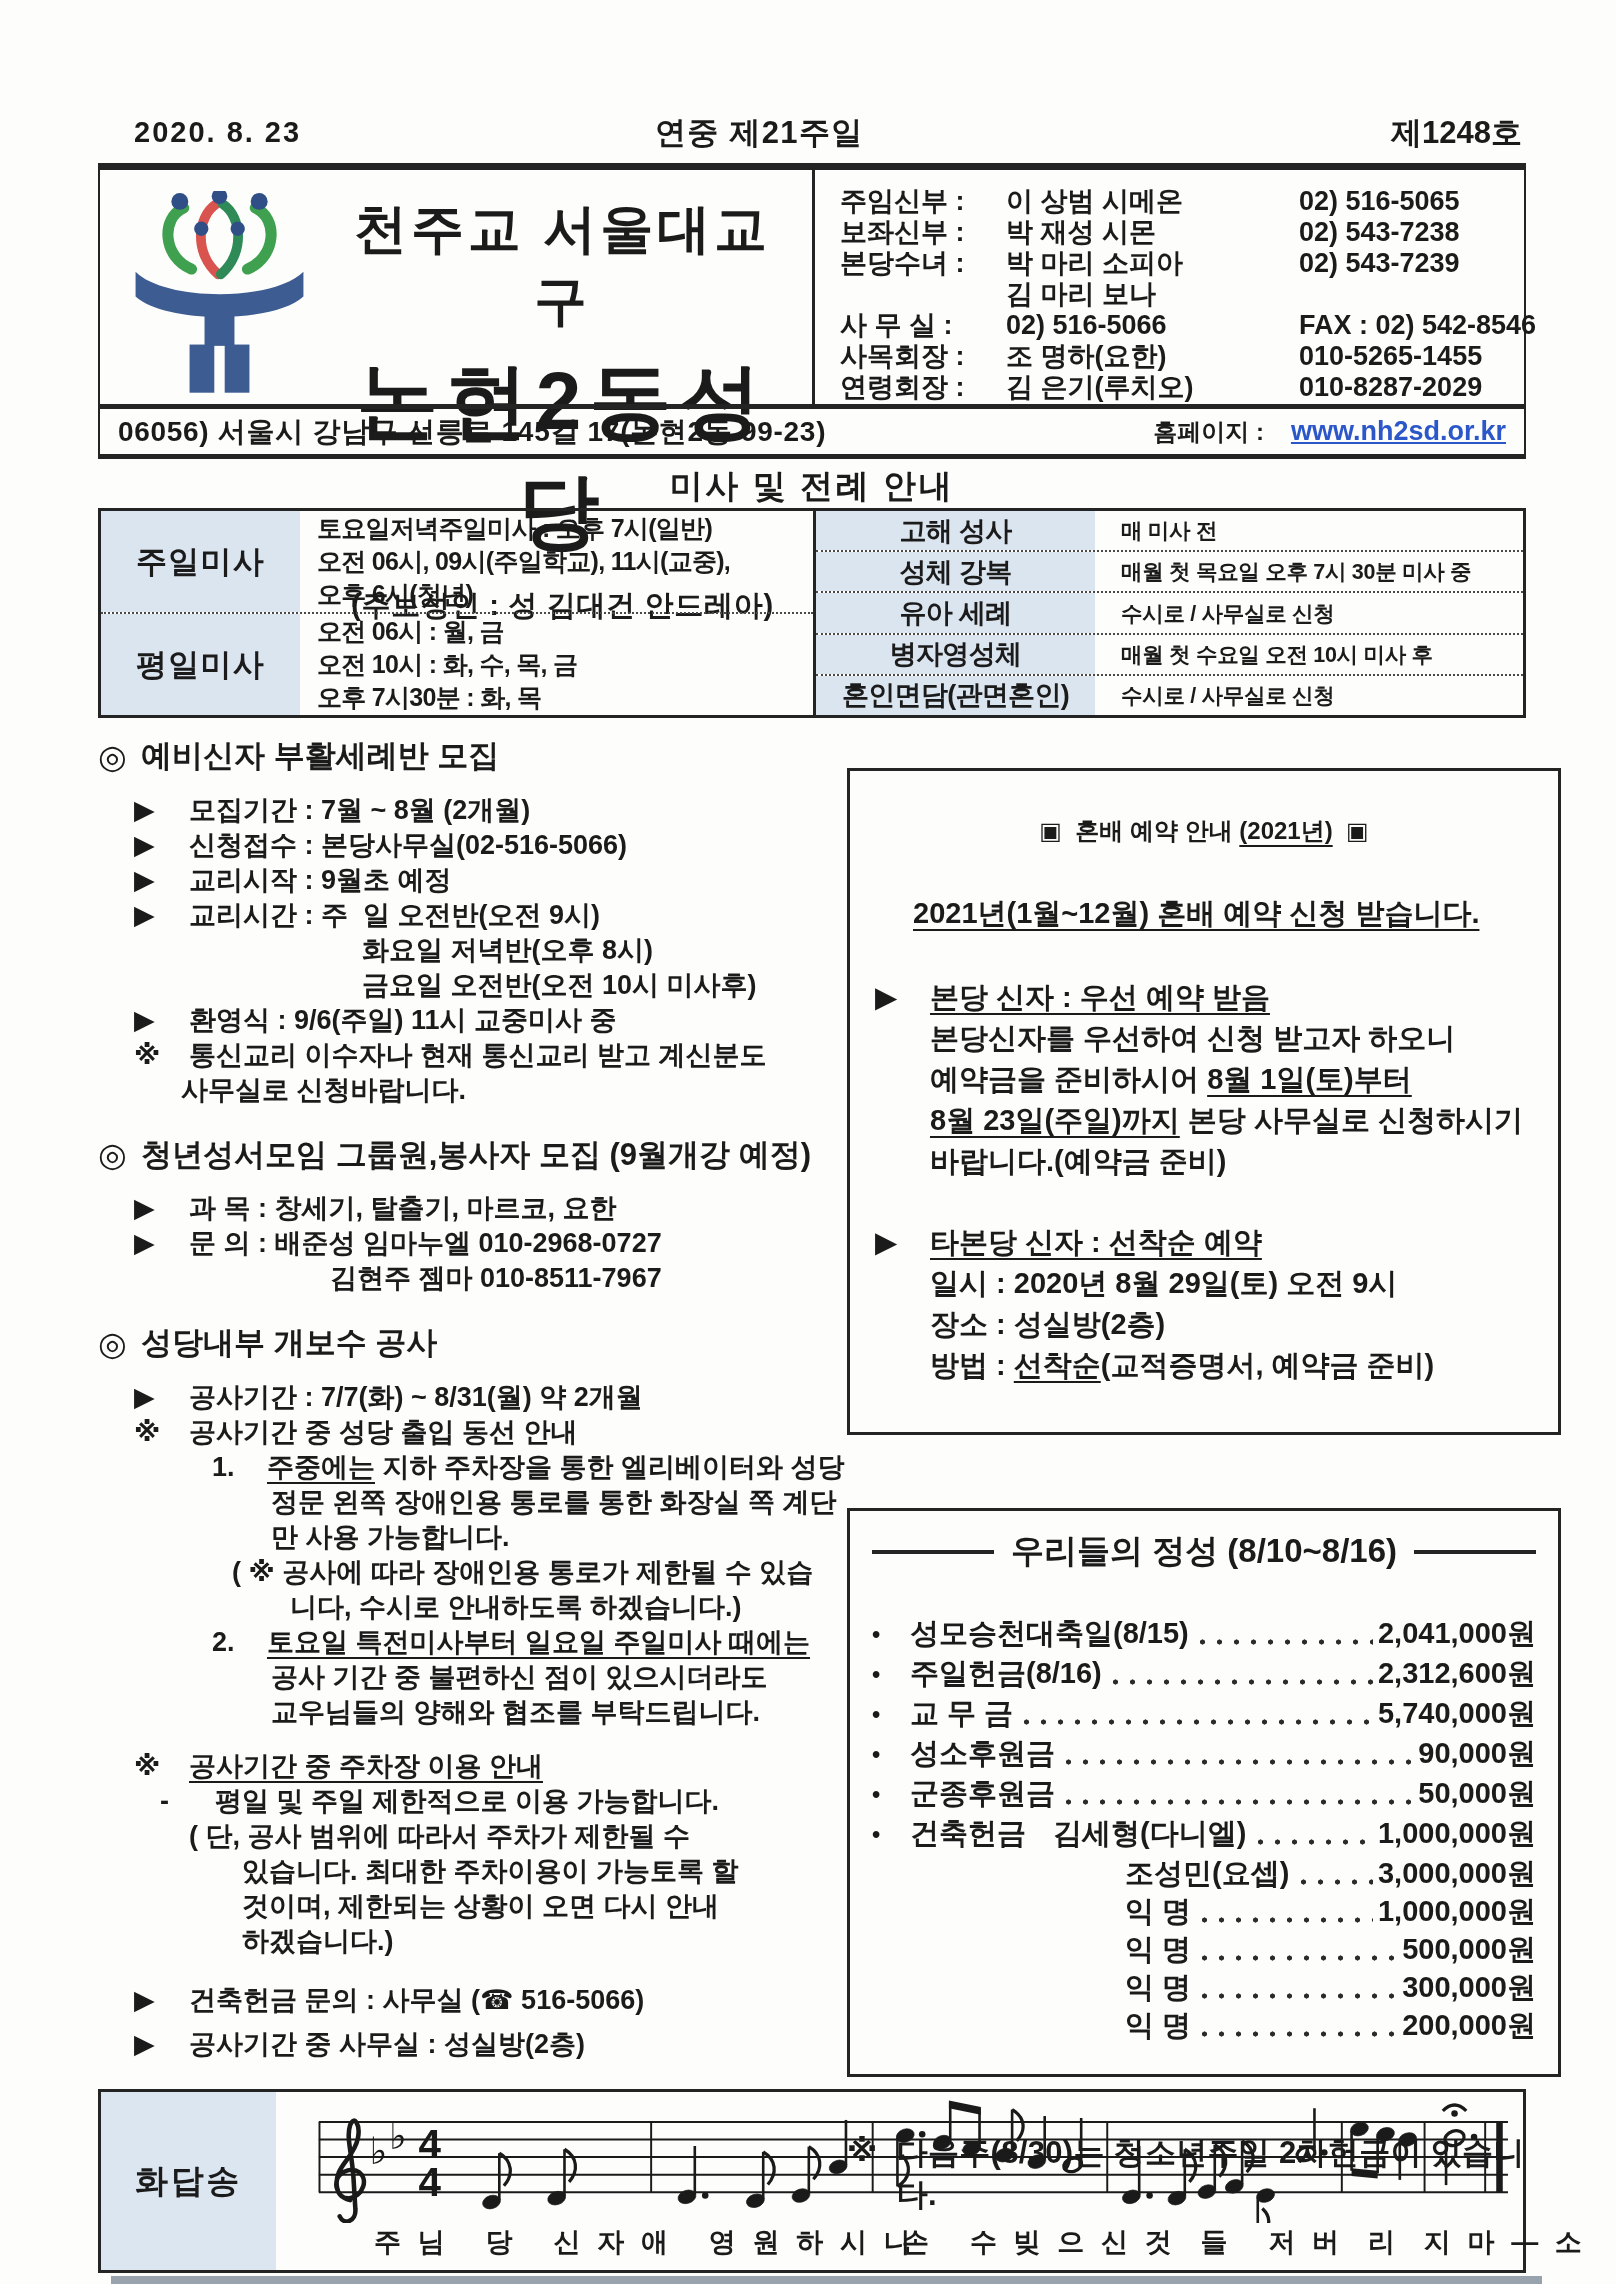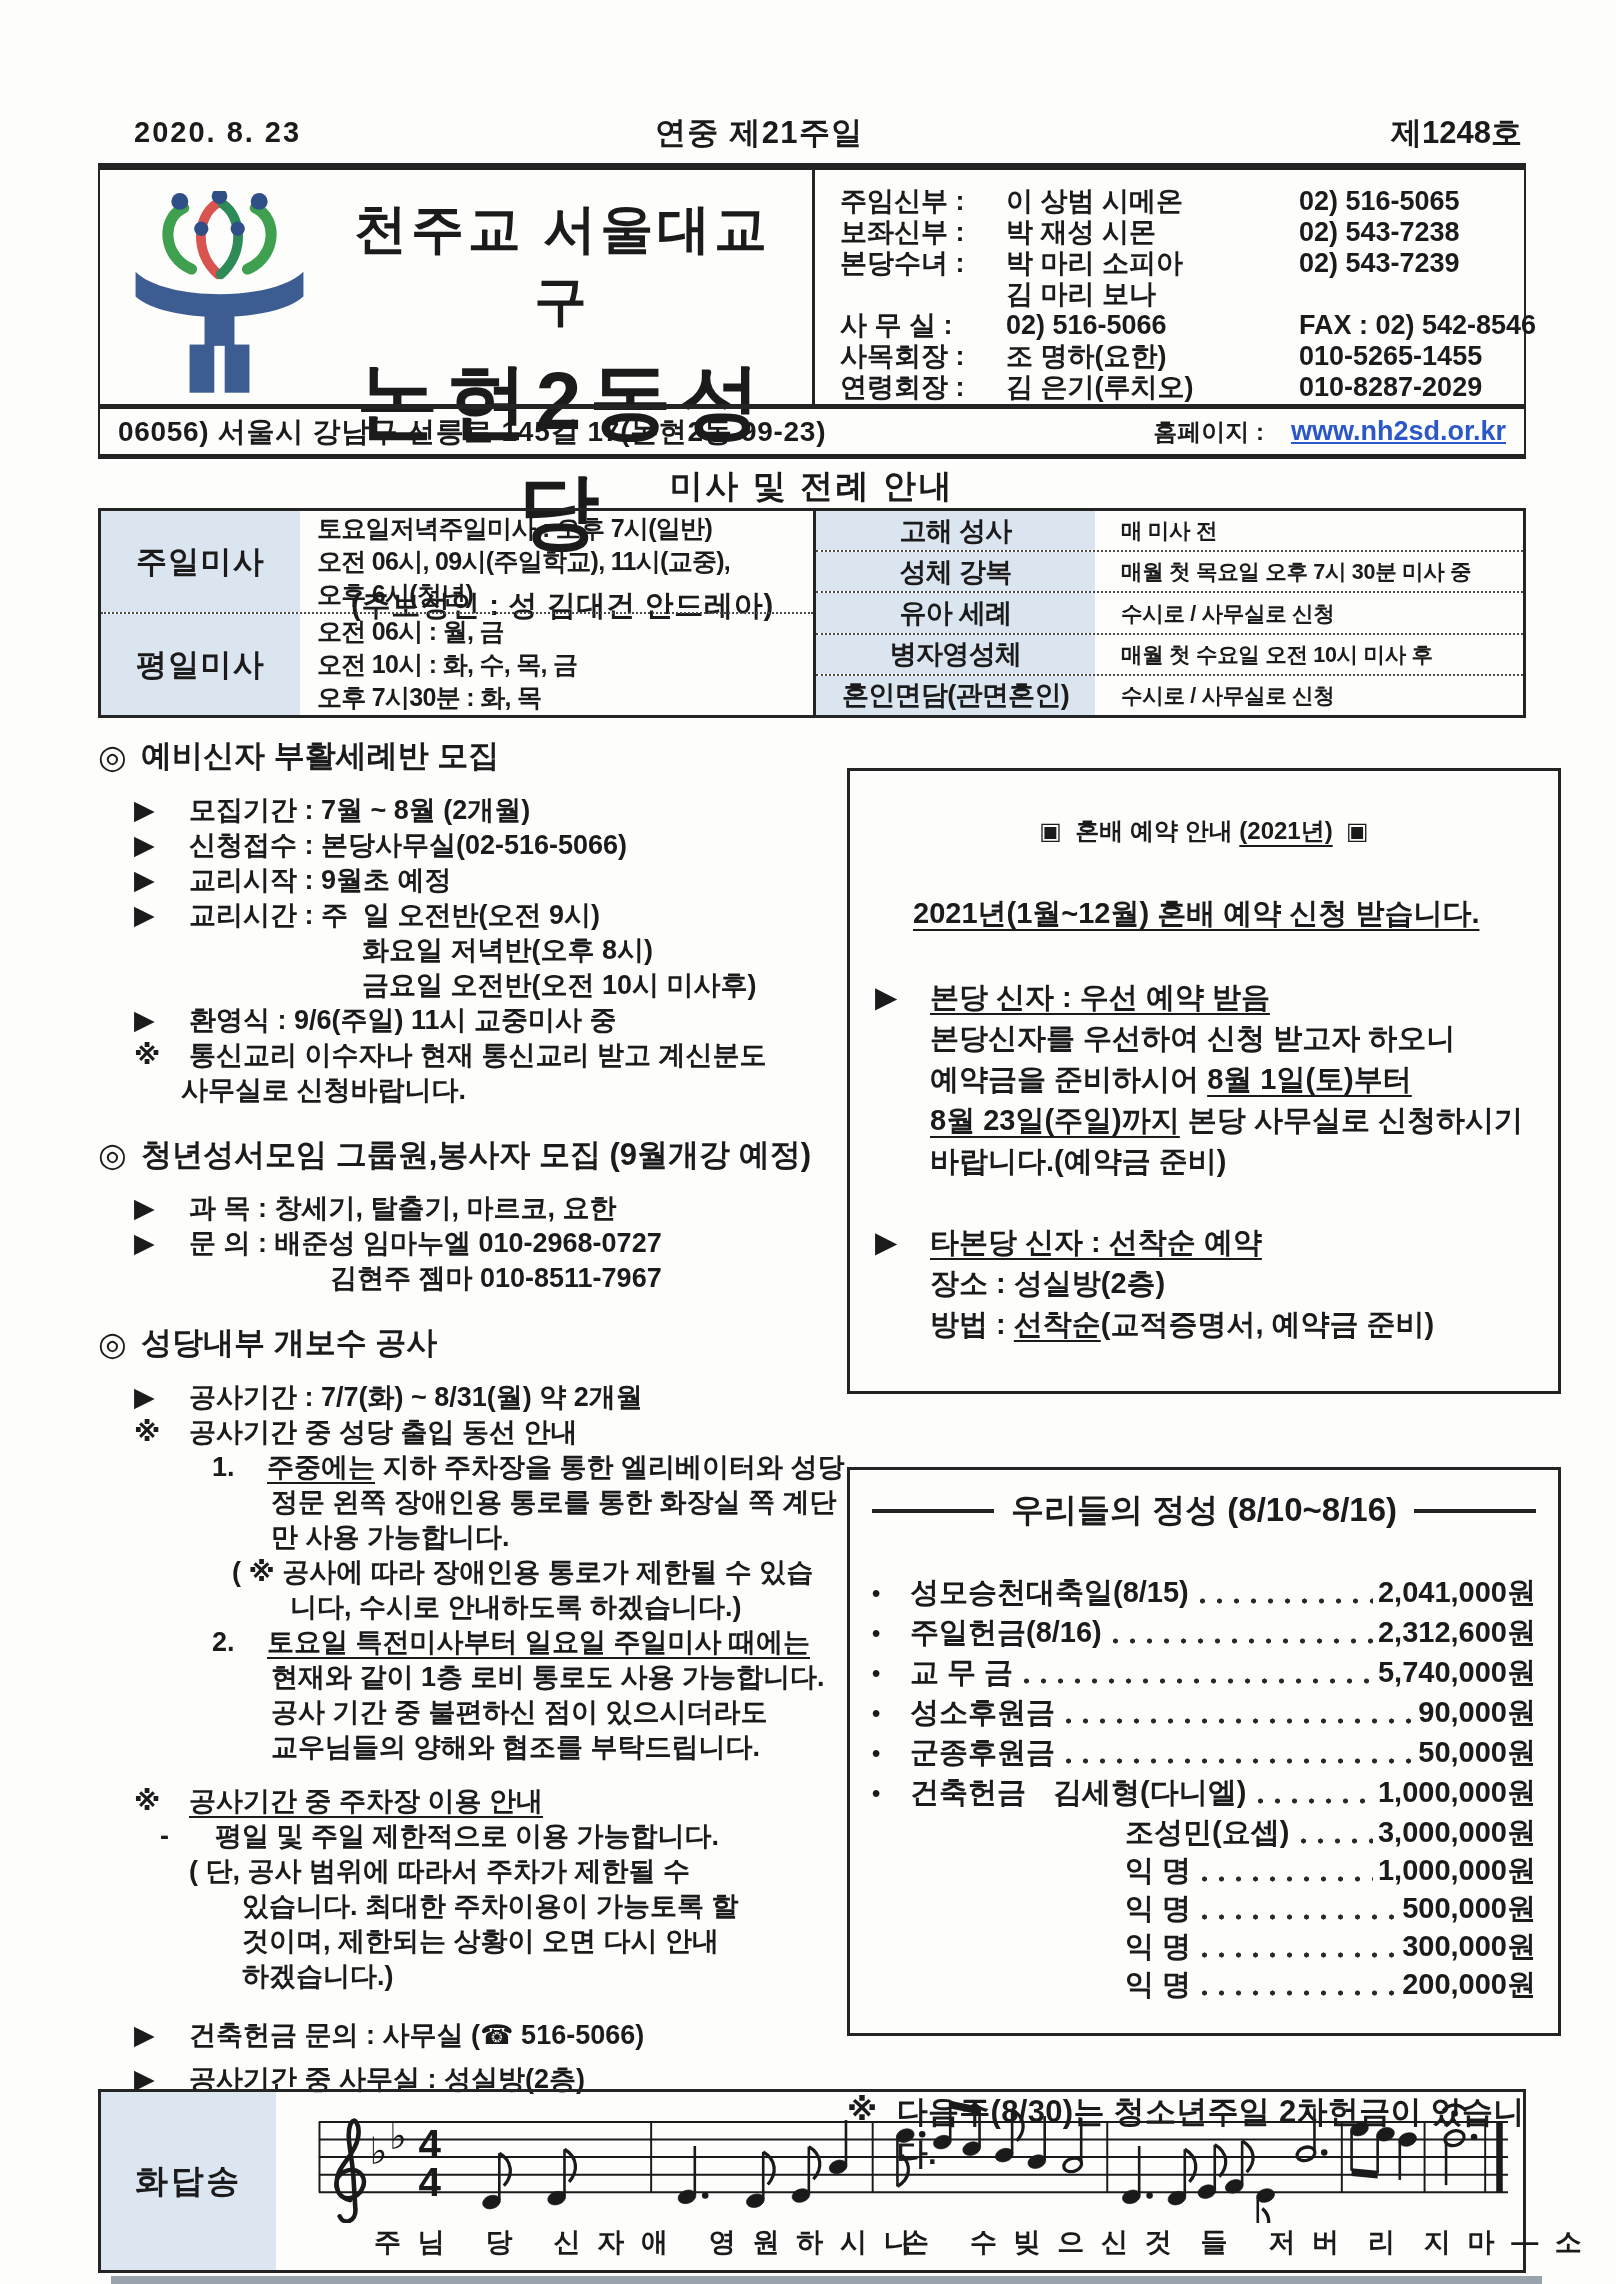--- a/index.html
+++ b/index.html
@@ -323,23 +323,20 @@
             <span class="segs"><span>( ※ 공사에 따라 장애인용 통로가 제한될 수 있습</span></span>
           </div>
           <div class="ln" style="margin-left: 156px;">
             <span class="segs"><span>니다, 수시로 안내하도록 하겠습니다.)</span></span>
           </div>
           <div class="ln" style="margin-left: 78px;">
             <span class="mk">2.</span>
             <span class="segs"><span class="useg">토요일 특전미사부터 일요일 주일미사 때에는</span></span>
           </div>
           <div class="ln" style="margin-left: 137px;">
-            <span class="segs"><span>현재와 같이 1층 로비 통로도 사용 가능합니다.</span></span>
-          </div>
-          <div class="ln" style="margin-left: 137px;">
             <span class="segs"><span>공사 기간 중 불편하신 점이 있으시더라도</span></span>
           </div>
           <div class="ln" style="margin-left: 137px;">
             <span class="segs"><span>교우님들의 양해와 협조를 부탁드립니다.</span></span>
           </div>
           <div class="ln" style="margin-top: 19.6px;">
             <span class="mk">※</span>
             <span class="segs"><span class="useg">공사기간 중 주차장 이용 안내</span></span>
           </div>
           <div class="ln" style="margin-left: 26px;">
@@ -390,20 +387,23 @@
           </div>
           <div class="ln" style="margin-left: 55px;">
             <span class="segs"><span class="useg">8월 23일(주일)까지</span><span> 본당 사무실로 신청하시기</span></span>
           </div>
           <div class="ln" style="margin-left: 55px;">
             <span class="segs"><span>바랍니다.(예약금 준비)</span></span>
           </div>
           <div class="ln" style="margin-top: 40px;">
             <span class="mk">▶</span>
             <span class="segs"><span class="useg">타본당 신자 : 선착순 예약</span></span>
+          </div>
+          <div class="ln" style="margin-left: 55px;">
+            <span class="segs"><span>일시 : 2020년 8월 29일(토) 오전 9시</span></span>
           </div>
           <div class="ln" style="margin-left: 55px;">
             <span class="segs"><span>장소 : 성실방(2층)</span></span>
           </div>
           <div class="ln" style="margin-left: 55px;">
             <span class="segs"><span>방법 : </span><span class="useg">선착순</span><span>(교적증명서, 예약금 준비)</span></span>
           </div>
         </div>
     </div>
 

